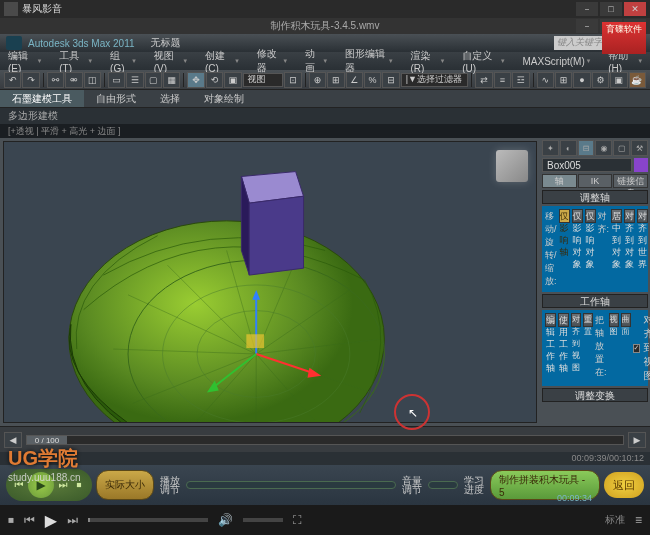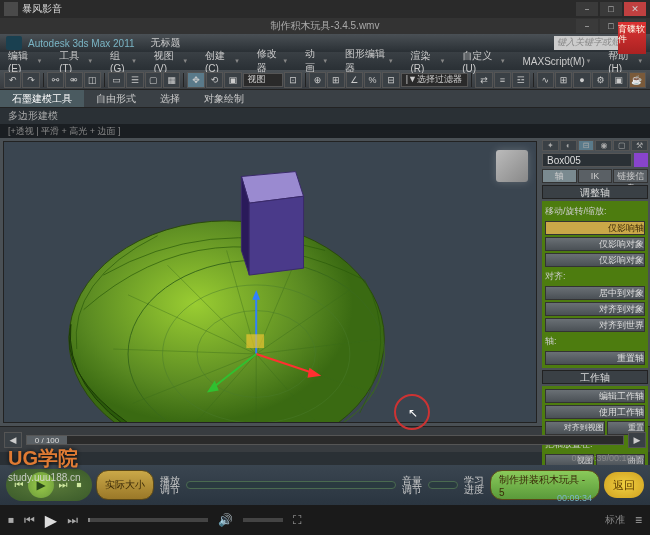--- a/index.html
+++ b/index.html
@@ -34,21 +34,21 @@
 .red-circle{position:absolute;width:36px;height:36px;border:2px solid #cc3333;border-radius:50%;top:252px;left:390px;pointer-events:none}
 .cursor{position:absolute;top:264px;left:404px;color:#fff;font-size:12px}
 .side-panel{width:110px;background:#4a5055;display:flex;flex-direction:column;padding:2px;gap:2px}
 .panel-tabs{display:flex;gap:1px;height:16px}
 .panel-tab{flex:1;background:#3a4045;border:1px solid #555;display:flex;align-items:center;justify-content:center;color:#aaa;font-size:8px}
 .obj-name{height:14px;background:#2a3035;border:1px solid #555;color:#ddd;padding:0 4px;font-size:10px;display:flex;align-items:center}
 .obj-color{width:14px;height:14px;background:#8844cc}
 .pivot-row{display:flex;gap:1px;height:14px}
 .pivot-btn{flex:1;background:#5a6065;border:1px solid #333;color:#ccc;font-size:9px;text-align:center;line-height:12px}
 .rollout-hdr{height:14px;background:#3a4045;color:#ddd;font-size:10px;text-align:center;line-height:14px;border:1px solid #222}
-.rollout-body{background:#4d7c0f;padding:3px;display:flex;flex-direction:column;gap:2px}
+.rollout-body{background:#0369a1;padding:3px;display:flex;flex-direction:row;gap:2px}
 .sub-label{color:#ccc;font-size:9px;padding:1px 0}
 .panel-btn{height:14px;background:linear-gradient(#6a7075,#4a5055);border:1px solid #333;color:#ddd;font-size:9px;text-align:right;line-height:12px}
 .panel-btn.sm{font-size:8px}
 .chk-row{display:flex;align-items:center;gap:3px;color:#ccc;font-size:9px}
 .chk{width:9px;height:9px;border:1px solid #888;background:#2a2a2a;display:flex;align-items:center;justify-content:center;font-size:7px}
 .timeline-area{height:26px;background:#383c40;display:flex;align-items:center;padding:0 4px;gap:4px;border-top:1px solid #222}
 .time-slider{flex:1;height:10px;background:#2a2a2a;border:1px solid #555;position:relative}
 .time-handle{position:absolute;left:0;width:40px;height:100%;background:#5a6065;color:#ddd;font-size:8px;text-align:center;line-height:9px}
 .statusbar{height:16px;background:#2a3035;display:flex;align-items:center;padding:0 4px;color:#aaa;font-size:8px;gap:8px}
 .watermark{position:absolute;left:8px;top:445px;z-index:50;color:#fff;opacity:.85}
@@ -61,21 +61,21 @@
 .pill-btn{height:30px;background:linear-gradient(#caa848,#9a7828);border:1px solid #5a4818;border-radius:12px;color:#3a2a08;font-size:10px;padding:0 8px;display:flex;align-items:center}
 .pill-label{display:flex;flex-direction:column;align-items:center;color:#ccc;font-size:9px;line-height:9px;margin:0 2px}
 .prog-slider{flex:1;height:8px;background:#2a3a40;border:1px solid #4a6a50;border-radius:4px;min-width:30px}
 .back-btn{width:40px;height:26px;background:radial-gradient(#f0d040,#d0a020);border-radius:13px;color:#5a3a00;font-size:11px;font-weight:normal;display:flex;align-items:center;justify-content:center}
 .time-disp{color:#7ab5c5;font-size:9px}
 .bottom-bar{position:absolute;bottom:0;left:0;right:0;height:30px;background:#1a1a1a;display:flex;align-items:center;padding:0 8px;gap:10px;color:#888}
 .bb-btn{color:#aaa;font-size:12px}
 .bb-slider{width:120px;height:4px;background:#444;position:relative}
 .bb-fill{height:100%;background:#888;width:2%}
 .vol-slider{width:40px;height:4px;background:#444}
-.red-badge{position:absolute;top:22px;right:4px;width:28px;height:32px;background:linear-gradient(#dd3333,#aa2222);color:#ffe;font-size:9px;padding-top:2px;line-height:10px;z-index:20}
+.red-badge{position:absolute;top:22px;right:4px;width:44px;height:32px;background:linear-gradient(#dd3333,#aa2222);color:#ffe;font-size:9px;text-align:center;padding-top:2px;line-height:10px;z-index:20}
 .row2{display:flex;gap:2px}
 </style>
 </head>
 <body>
 
 <div class="titlebar">
   <div class="titlebar-icon"></div>
   <span>暴风影音</span>
   <div class="win-btns">
     <div class="win-btn">－</div>

